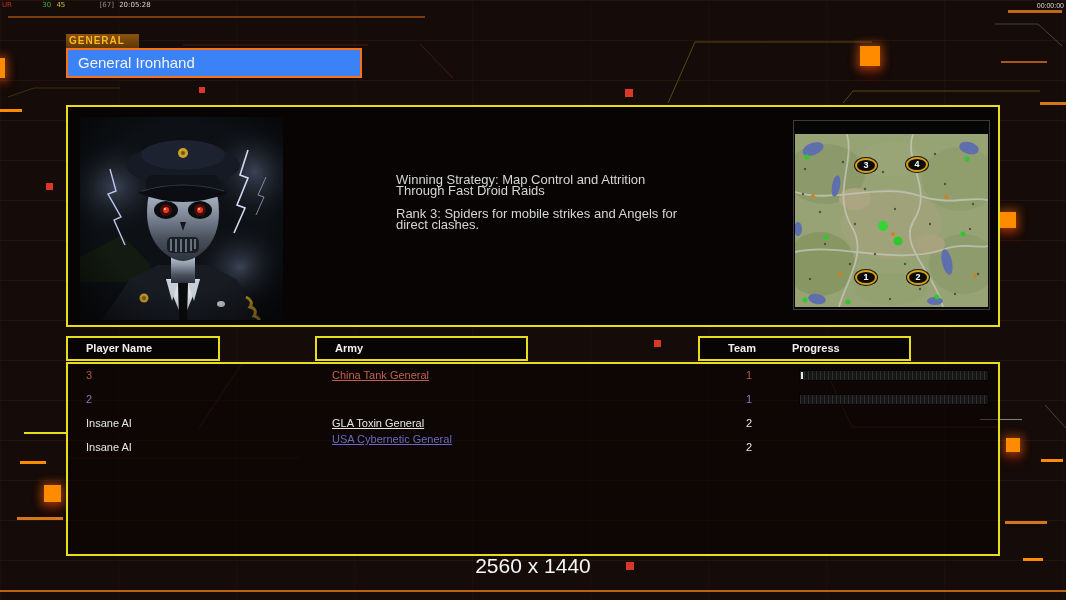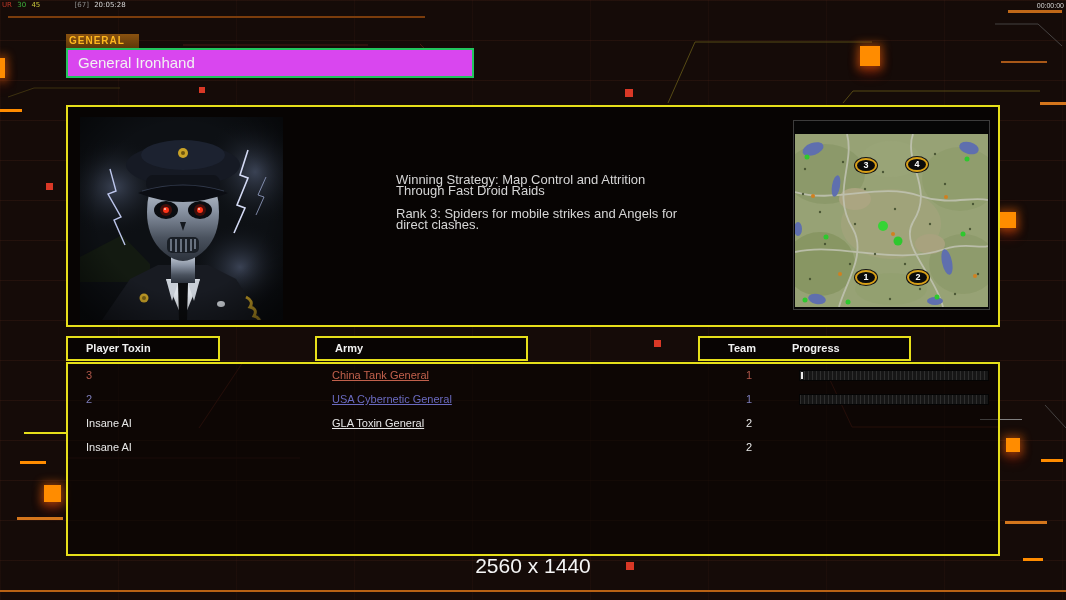--- a/index.html
+++ b/index.html
@@ -17,22 +17,22 @@
   .sq.orange{background:#ff8c00;box-shadow:0 0 9px 3px rgba(255,110,10,.45), 0 8px 12px rgba(200,30,10,.35);}
   .dash{position:absolute;}
   
   .debug{position:absolute;left:2px;top:1px;font-size:7px;letter-spacing:0;font-family:"DejaVu Sans",sans-serif;}
   .debug span{margin-right:3px;}
   .timer{position:absolute;left:1016px;top:2px;width:48px;text-align:right;font-size:7px;color:#d8d8d8;}
   
   .gen-tab{position:absolute;left:66px;top:34px;width:73px;height:14px;
     background:linear-gradient(#8a5210,#5e3808);color:#ffb81e;font-size:10px;font-weight:bold;
     letter-spacing:1px;line-height:14px;padding-left:3px;box-sizing:border-box;}
-  .title-box{position:absolute;left:66px;top:48px;width:408px;height:30px;box-sizing:border-box;
-    border:2px solid #22c55e;background:#d946ef;}
+  .title-box{position:absolute;left:66px;top:48px;width:296px;height:30px;box-sizing:border-box;
+    border:2px solid #f97316;background:#3b82f6;}
   .title-box .t{display:block;margin:4px 0 0 10px;font-size:15px;color:#f2f2f2;}
   
   .main-box{position:absolute;left:66px;top:105px;width:934px;height:222px;box-sizing:border-box;
     border:2px solid #e6df1a;background:#070403;}
   .portrait{position:absolute;left:12px;top:10px;width:203px;height:203px;background:#0d1014;}
   .strategy{position:absolute;left:328px;top:67px;width:296px;color:#d6d6d6;font-size:13px;line-height:11px;}
   .strategy p{margin:0 0 12px 0;}
   
   .minimap{position:absolute;left:725px;top:13px;width:197px;height:190px;background:#060606;
     border:1px solid #3c3c3c;box-sizing:border-box;}
@@ -107,21 +107,21 @@
   <div class="dash" style="left:20px;top:461px;width:26px;height:3px;background:#ff8c00"></div>
   <div class="dash" style="left:17px;top:517px;width:46px;height:3px;background:#d4761c"></div>
   <div class="dash" style="left:980px;top:419px;width:42px;height:1px;background:#808080"></div>
   <div class="dash" style="left:1041px;top:459px;width:22px;height:3px;background:#ff8c00"></div>
   <div class="dash" style="left:1005px;top:521px;width:42px;height:3px;background:#d4761c"></div>
   <div class="dash" style="left:1023px;top:558px;width:20px;height:3px;background:#ff8c00"></div>
   <div class="dash" style="left:0;top:590px;width:1066px;height:2px;background:#b86214"></div>
 
   <div class="debug">
     <span style="color: rgb(192, 56, 40);">UR</span>
-    <span style="color: rgb(60, 180, 60);">30</span>
+    <span style="color: rgb(60, 180, 60); margin-left: 25px;">30</span>
     <span style="color: rgb(200, 200, 60);">45</span>
     <span style="color: rgb(138, 138, 138); padding-left: 29px;">[67]</span>
     <span style="color: rgb(216, 216, 216);">20:05:28</span>
   </div>
   <div class="timer">00:00:00</div>
 
   <div class="gen-tab">GENERAL</div>
   <div class="title-box">
     <span class="t">General Ironhand</span>
   </div>
@@ -275,39 +275,39 @@
           <circle cx="180" cy="142" r="2" fill="#d08020"></circle>
         </g>
       </svg>
       <div class="mk mk-a">3</div>
       <div class="mk mk-b">4</div>
       <div class="mk mk-c">1</div>
       <div class="mk mk-d">2</div>
     </div>
   </div>
 
-  <div class="hdr hdr-player">Player Toxin</div>
+  <div class="hdr hdr-player">Player Name</div>
   <div class="hdr hdr-team">
     <span>Team</span>
     <span>Progress</span>
   </div>
   <div class="hdr hdr-army">Army</div>
 
   <div class="table-box">
     <div class="row" style="top:-1px">
       <span class="c-name" style="color: rgb(176, 87, 74);">3</span>
       <span class="c-army" style="color: rgb(193, 96, 76);">China Tank General</span>
       <span class="c-team" style="color: rgb(176, 87, 74);">1</span>
       <div class="c-bar">
           <div class="tick"></div>
         </div>
     </div>
     <div class="row" style="top:23px">
       <span class="c-name" style="color: rgb(125, 125, 186);">2</span>
-      <span class="c-army" style="color: rgb(106, 106, 192);">USA Cybernetic General</span>
+      <span class="c-army" style="color: rgb(106, 106, 192); margin-top: 40px;">USA Cybernetic General</span>
       <span class="c-team" style="color: rgb(125, 125, 186);">1</span>
       <div class="c-bar"></div>
     </div>
     <div class="row" style="top:47px">
       <span class="c-name" style="color: rgb(232, 232, 232);">Insane AI</span>
       <span class="c-army" style="color: rgb(232, 232, 232);">GLA Toxin General</span>
       <span class="c-team" style="color: rgb(232, 232, 232);">2</span>
     </div>
     <div class="row" style="top:71px">
       <span class="c-name" style="color: rgb(232, 232, 232);">Insane AI</span>

